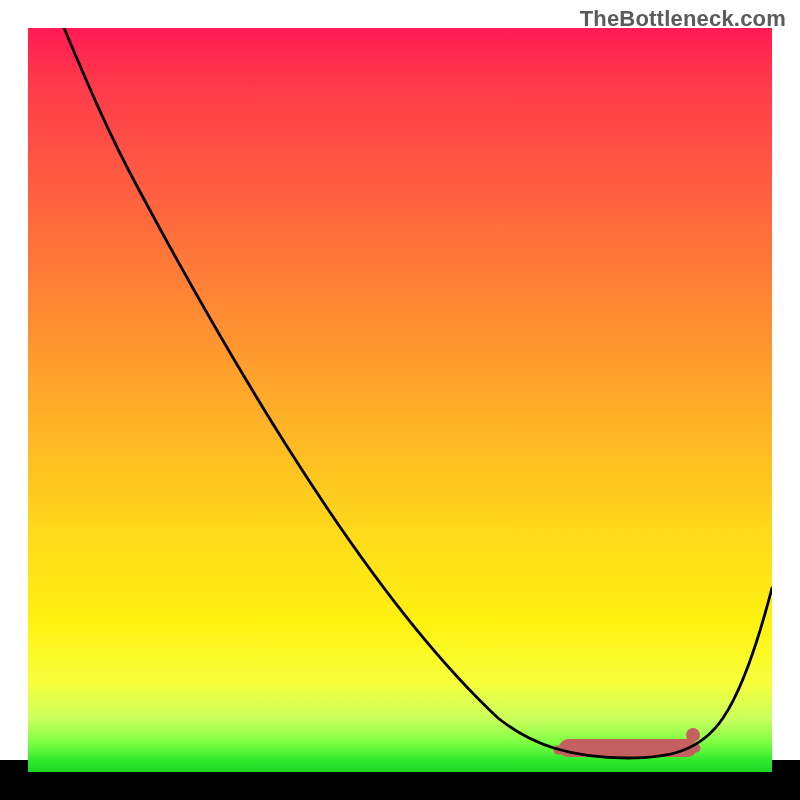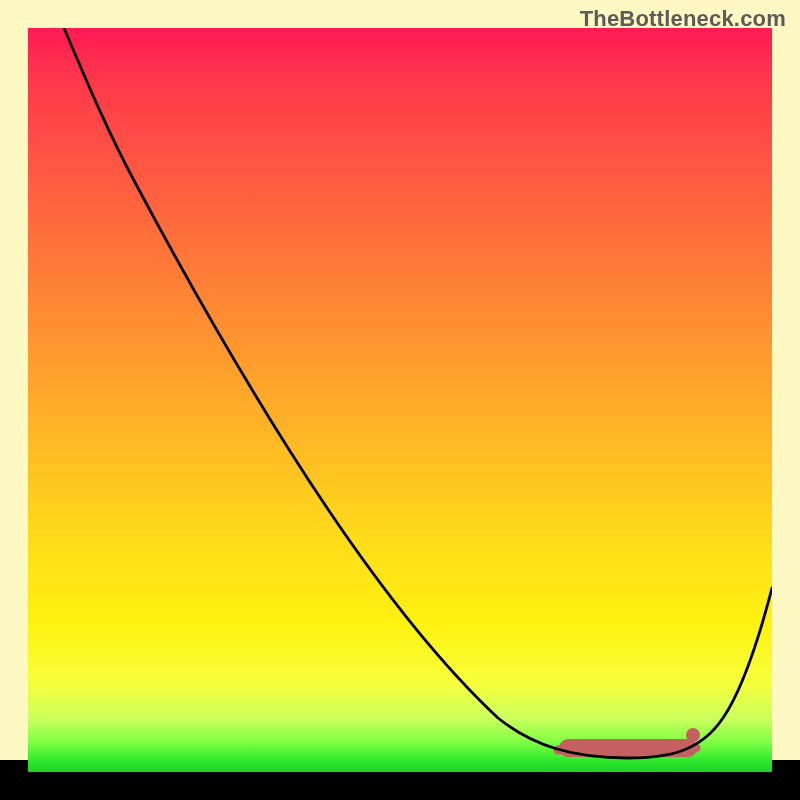--- a/index.html
+++ b/index.html
@@ -8,21 +8,21 @@
     width: 800px;
     height: 800px;
     background: #000;
     overflow: hidden;
     font-family: Arial, Helvetica, sans-serif;
   }
   .chart-wrap {
     position: relative;
     width: 800px;
     height: 760px;
-    background: #fef9c3;
+    background: #ffffff;
     text-align: right;
   }
   .plot-area {
     position: absolute;
     left: 28px;
     top: 28px;
     width: 744px;
     height: 744px;
     overflow: hidden;
   }

